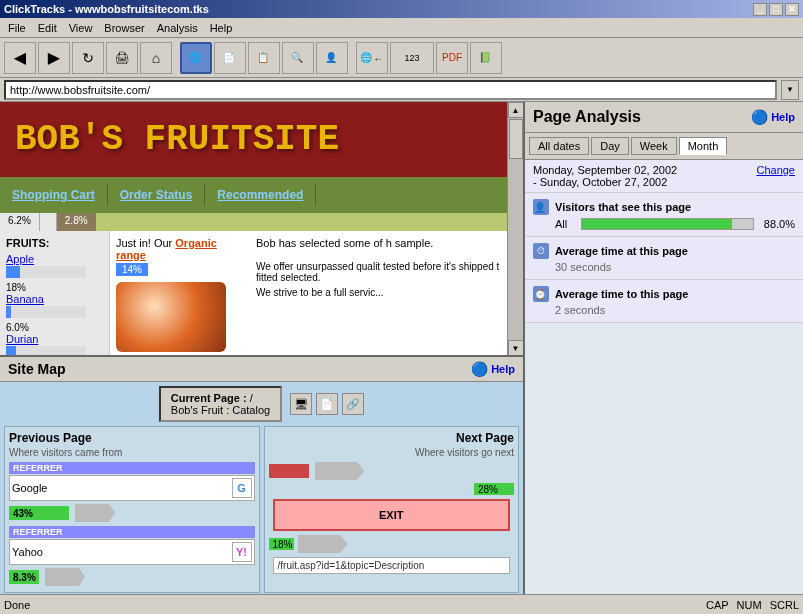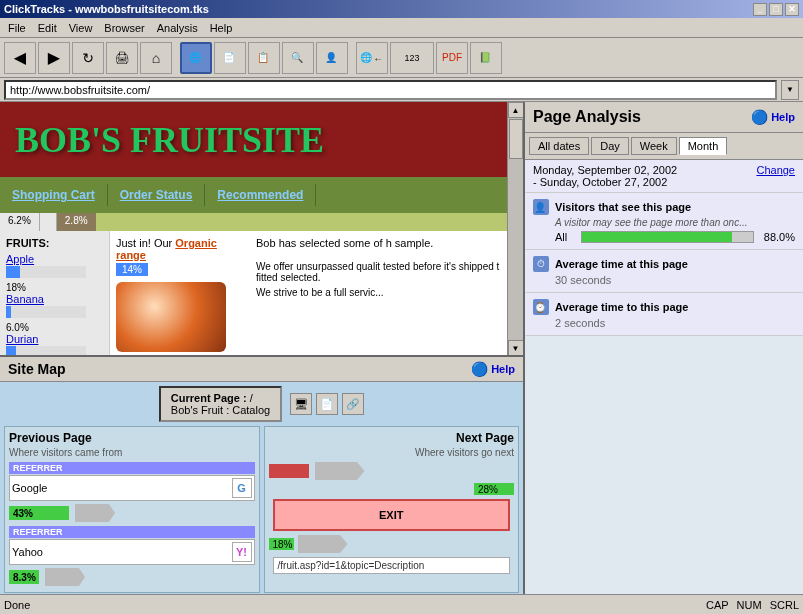--- a/index.html
+++ b/index.html
@@ -113,24 +113,24 @@
 
     
     .site-header {
       background: #8b1a1a;
       height: 75px;
       display: flex;
       align-items: center;
       padding: 10px 15px;
     }
     .site-title {
-      color: #22c55e;
+      color: #eab308;
       font-size: 36px;
       font-weight: bold;
-      font-family: Liberation Serif, serif;
+      font-family: Liberation Mono, monospace;
       text-shadow: 2px 2px 4px rgba(0,0,0,0.5);
     }
 
     
     .site-nav {
       background: #6b8b3a;
       height: 36px;
       display: flex;
       align-items: center;
     }
@@ -620,21 +620,20 @@
           <div>- Sunday, October 27, 2002</div>
         </div>
         <div class="change-link">Change</div>
       </div>
 
       <div class="metric-item">
         <div class="metric-header">
           <div class="metric-icon">👤</div>
           <div class="metric-title">Visitors that see this page</div>
         </div>
-        <div class="metric-subtitle">A visitor may see the page more than onc...</div>
         <div class="metric-value-row">
           <span class="metric-label">All</span>
           <div class="metric-bar-track">
             <div class="metric-bar-fill" style="width:88%;"></div>
           </div>
           <span class="metric-number">88.0%</span>
         </div>
       </div>
 
       <div class="metric-item">

